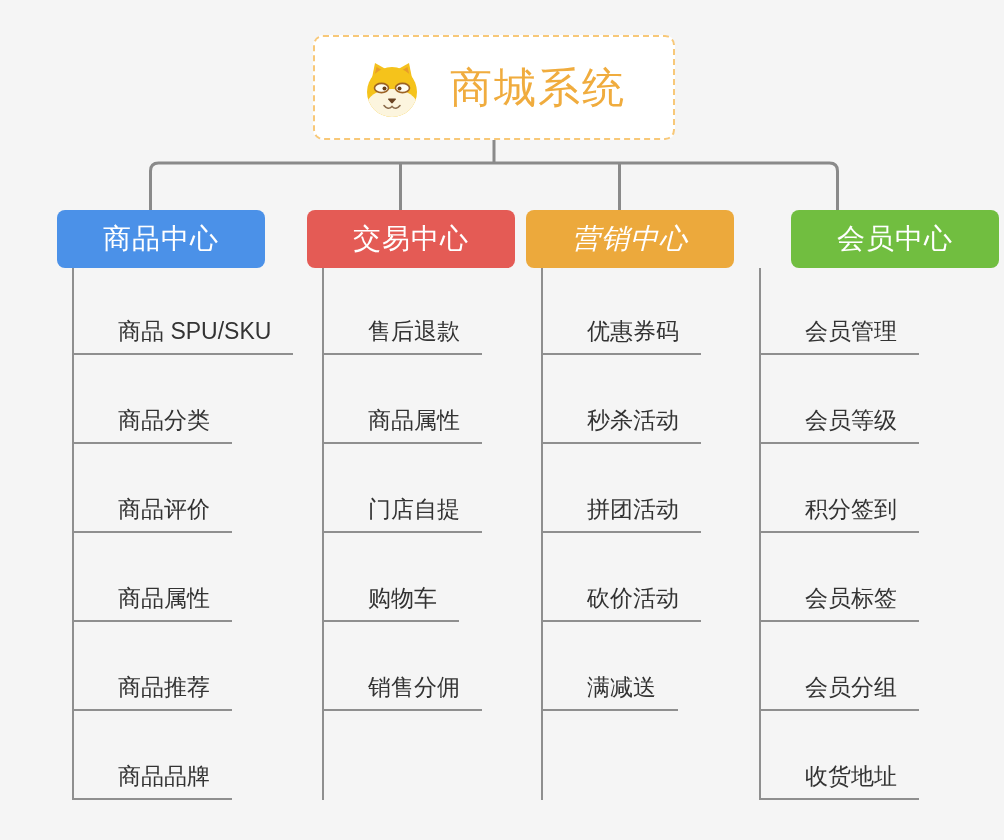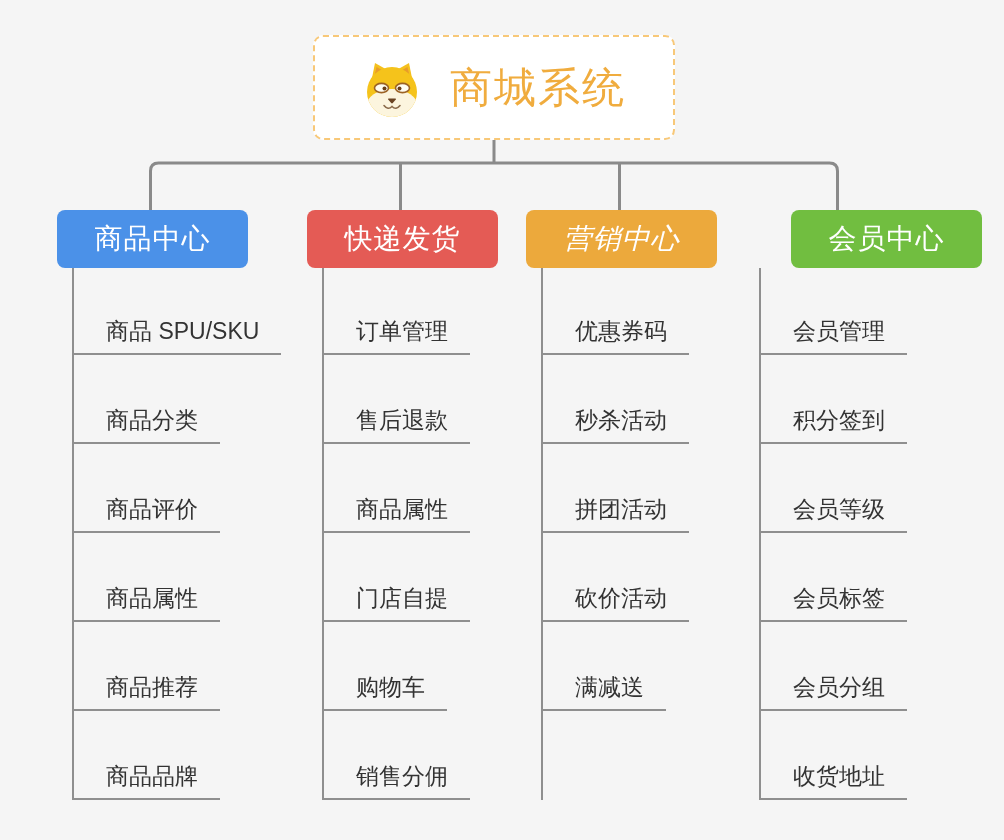--- a/index.html
+++ b/index.html
@@ -22,42 +22,42 @@
     display:flex;align-items:center;justify-content:center;gap:28px;
   }
   .root-title{
     font-size:42px;letter-spacing:2px;font-weight:500;
     color:#f0ac3e;white-space:nowrap;
   }
   .root-icon{width:60px;height:60px;flex:0 0 auto;}
 
   
   .branch-node{
-    position:absolute;top:210px;height:58px;width:191px;
+    position:absolute;top:210px;height:58px;width:208px;
     border-radius:8px;
     display:flex;align-items:center;justify-content:center;
     box-sizing:border-box;
   }
   .branch-label{
     color:#ffffff;font-size:28px;letter-spacing:1px;white-space:nowrap;
   }
 
   
   .trunk-line{
     position:absolute;width:2px;background:#8f8f8f;
   }
 
   
   .leaf-list{position:absolute;}
   .leaf-row{
     height:89px;display:flex;align-items:flex-end;
   }
   .leaf-topic{
     display:inline-block;
-    padding:0 22px 6px 34px;
+    padding:0 22px 6px 46px;
     border-bottom:2px solid #8f8f8f;
     font-size:23px;color:#333333;
     white-space:nowrap;
   }
 </style>
 </head>
 <body>
 
 <div class="canvas">
 
@@ -105,27 +105,24 @@
           <span class="leaf-topic">商品属性</span>
         </div>
         <div class="leaf-row">
           <span class="leaf-topic">商品推荐</span>
         </div>
         <div class="leaf-row">
           <span class="leaf-topic">商品品牌</span>
         </div>
       </div>
       <div class="branch-node" style="left: 307px; background: rgb(228, 91, 85);">
-        <span class="branch-label">快递发货</span>
+        <span class="branch-label">交易中心</span>
       </div>
       <div class="trunk-line" style="left: 322px; top: 268px; height: 532px;"></div>
       <div class="leaf-list" style="left: 322px; top: 266px;">
-        <div class="leaf-row">
-          <span class="leaf-topic">订单管理</span>
-        </div>
         <div class="leaf-row">
           <span class="leaf-topic">售后退款</span>
         </div>
         <div class="leaf-row">
           <span class="leaf-topic">商品属性</span>
         </div>
         <div class="leaf-row">
           <span class="leaf-topic">门店自提</span>
         </div>
         <div class="leaf-row">
@@ -158,24 +155,24 @@
       </div>
       <div class="branch-node" style="left: 744px; background: rgb(113, 190, 64); margin-left: 47px;">
         <span class="branch-label">会员中心</span>
       </div>
       <div class="trunk-line" style="left: 759px; top: 268px; height: 532px;"></div>
       <div class="leaf-list" style="left: 759px; top: 266px;">
         <div class="leaf-row">
           <span class="leaf-topic">会员管理</span>
         </div>
         <div class="leaf-row">
-          <span class="leaf-topic">积分签到</span>
+          <span class="leaf-topic">会员等级</span>
         </div>
         <div class="leaf-row">
-          <span class="leaf-topic">会员等级</span>
+          <span class="leaf-topic">积分签到</span>
         </div>
         <div class="leaf-row">
           <span class="leaf-topic">会员标签</span>
         </div>
         <div class="leaf-row">
           <span class="leaf-topic">会员分组</span>
         </div>
         <div class="leaf-row">
           <span class="leaf-topic">收货地址</span>
         </div>

